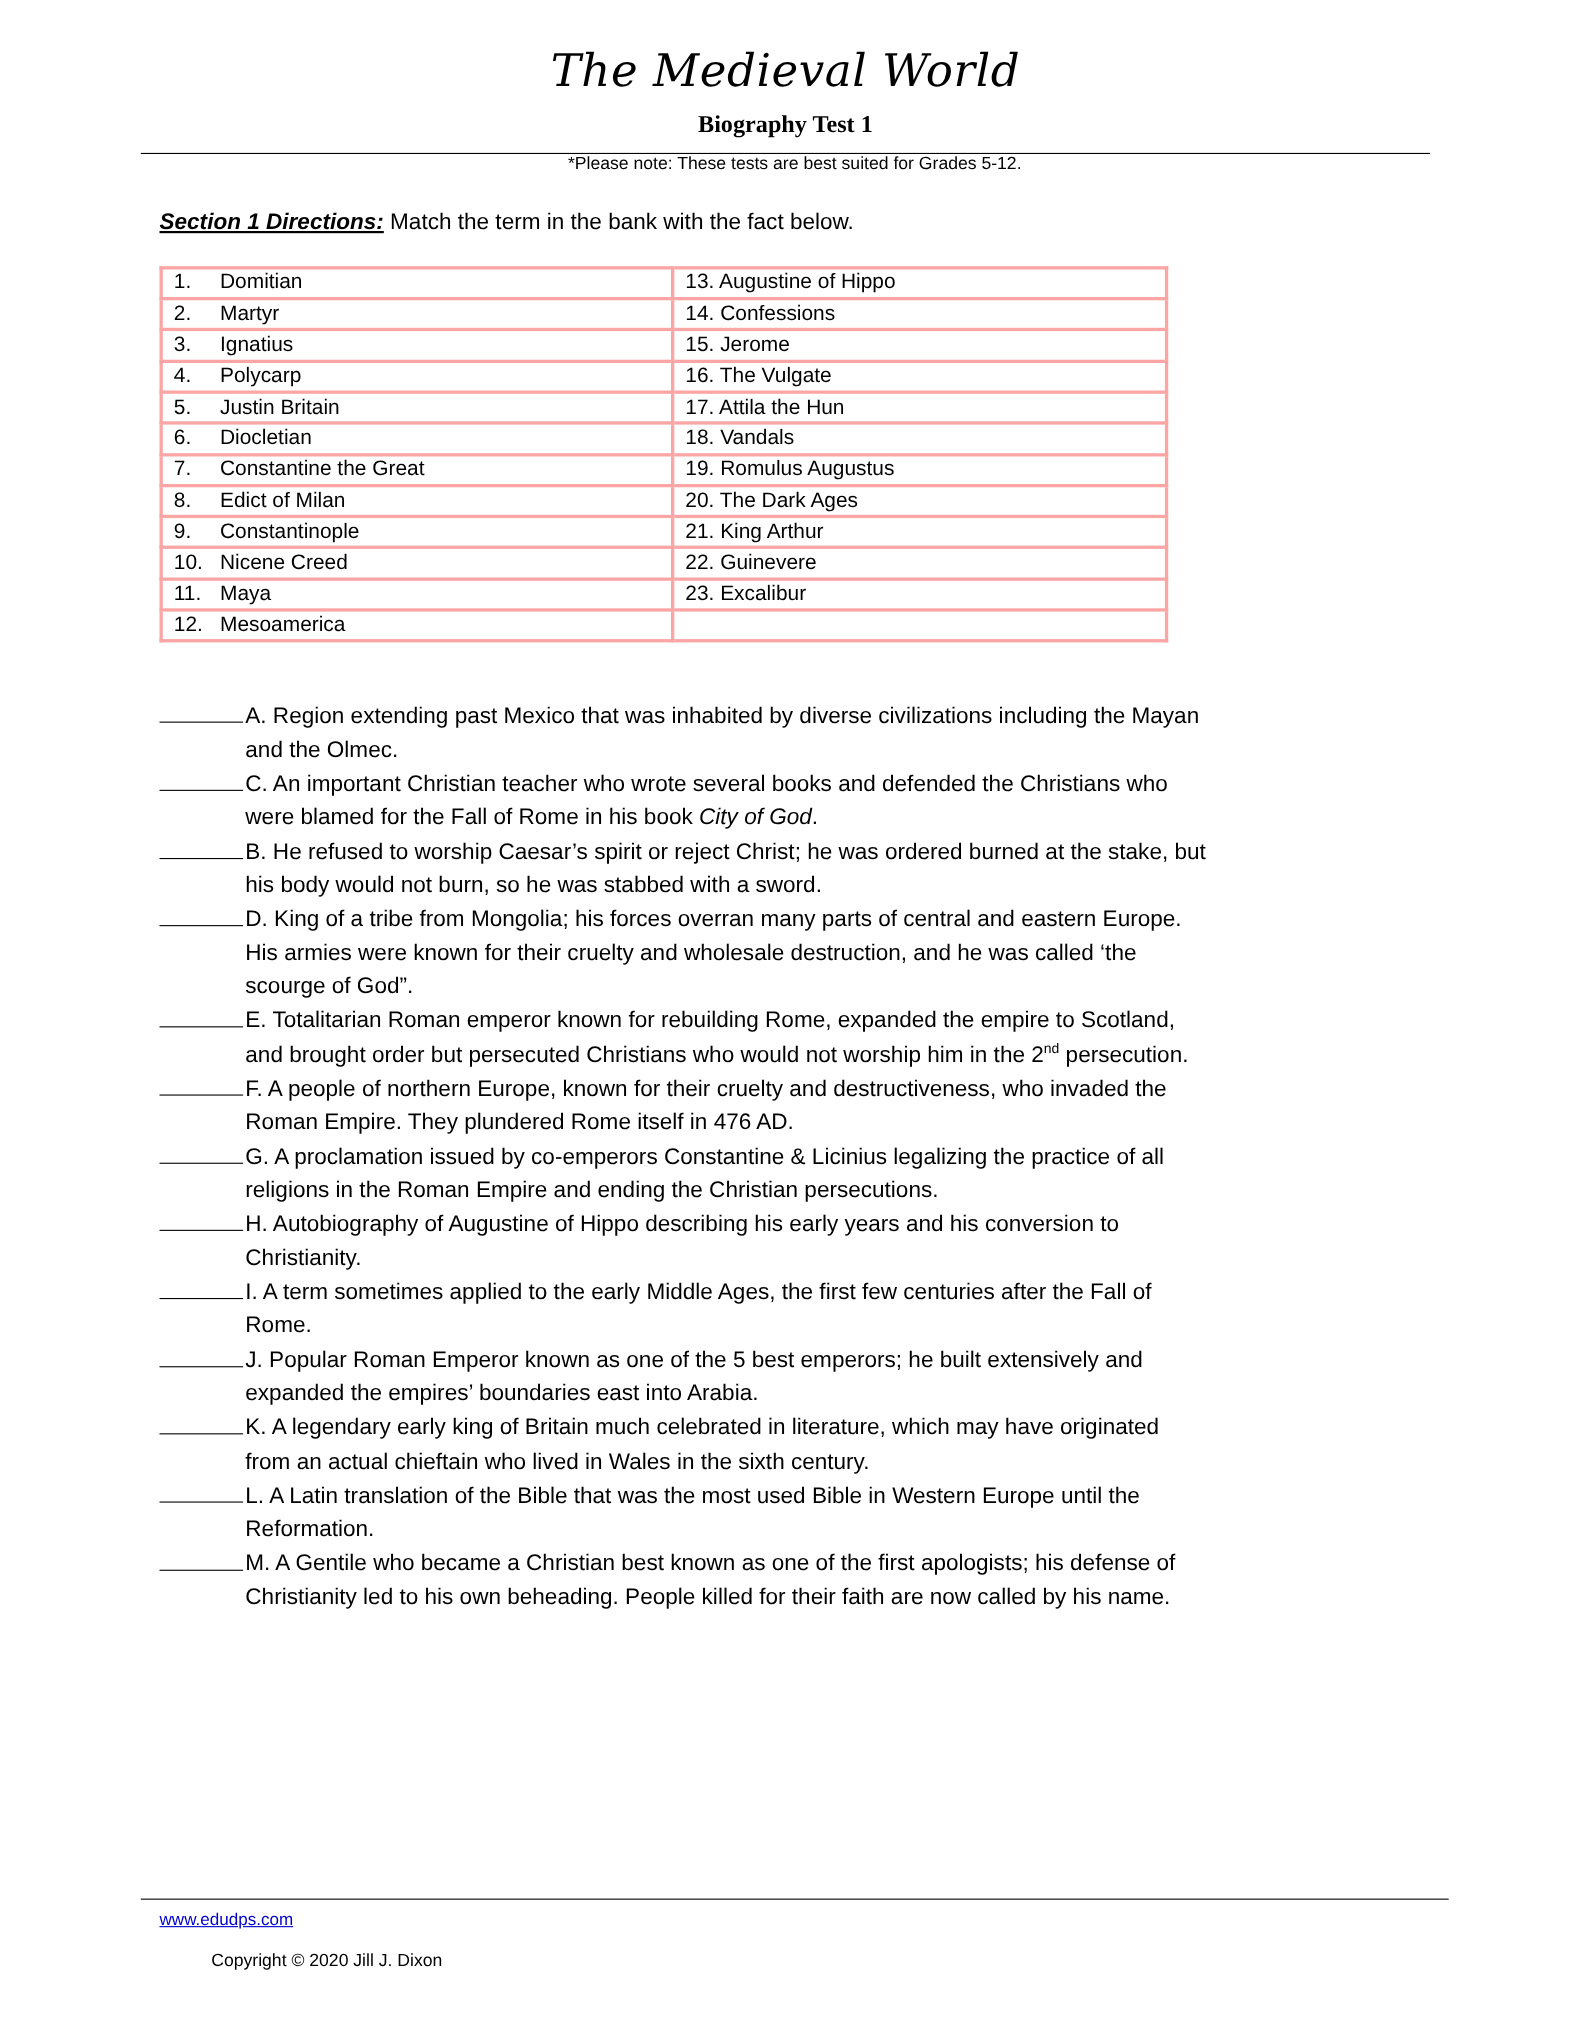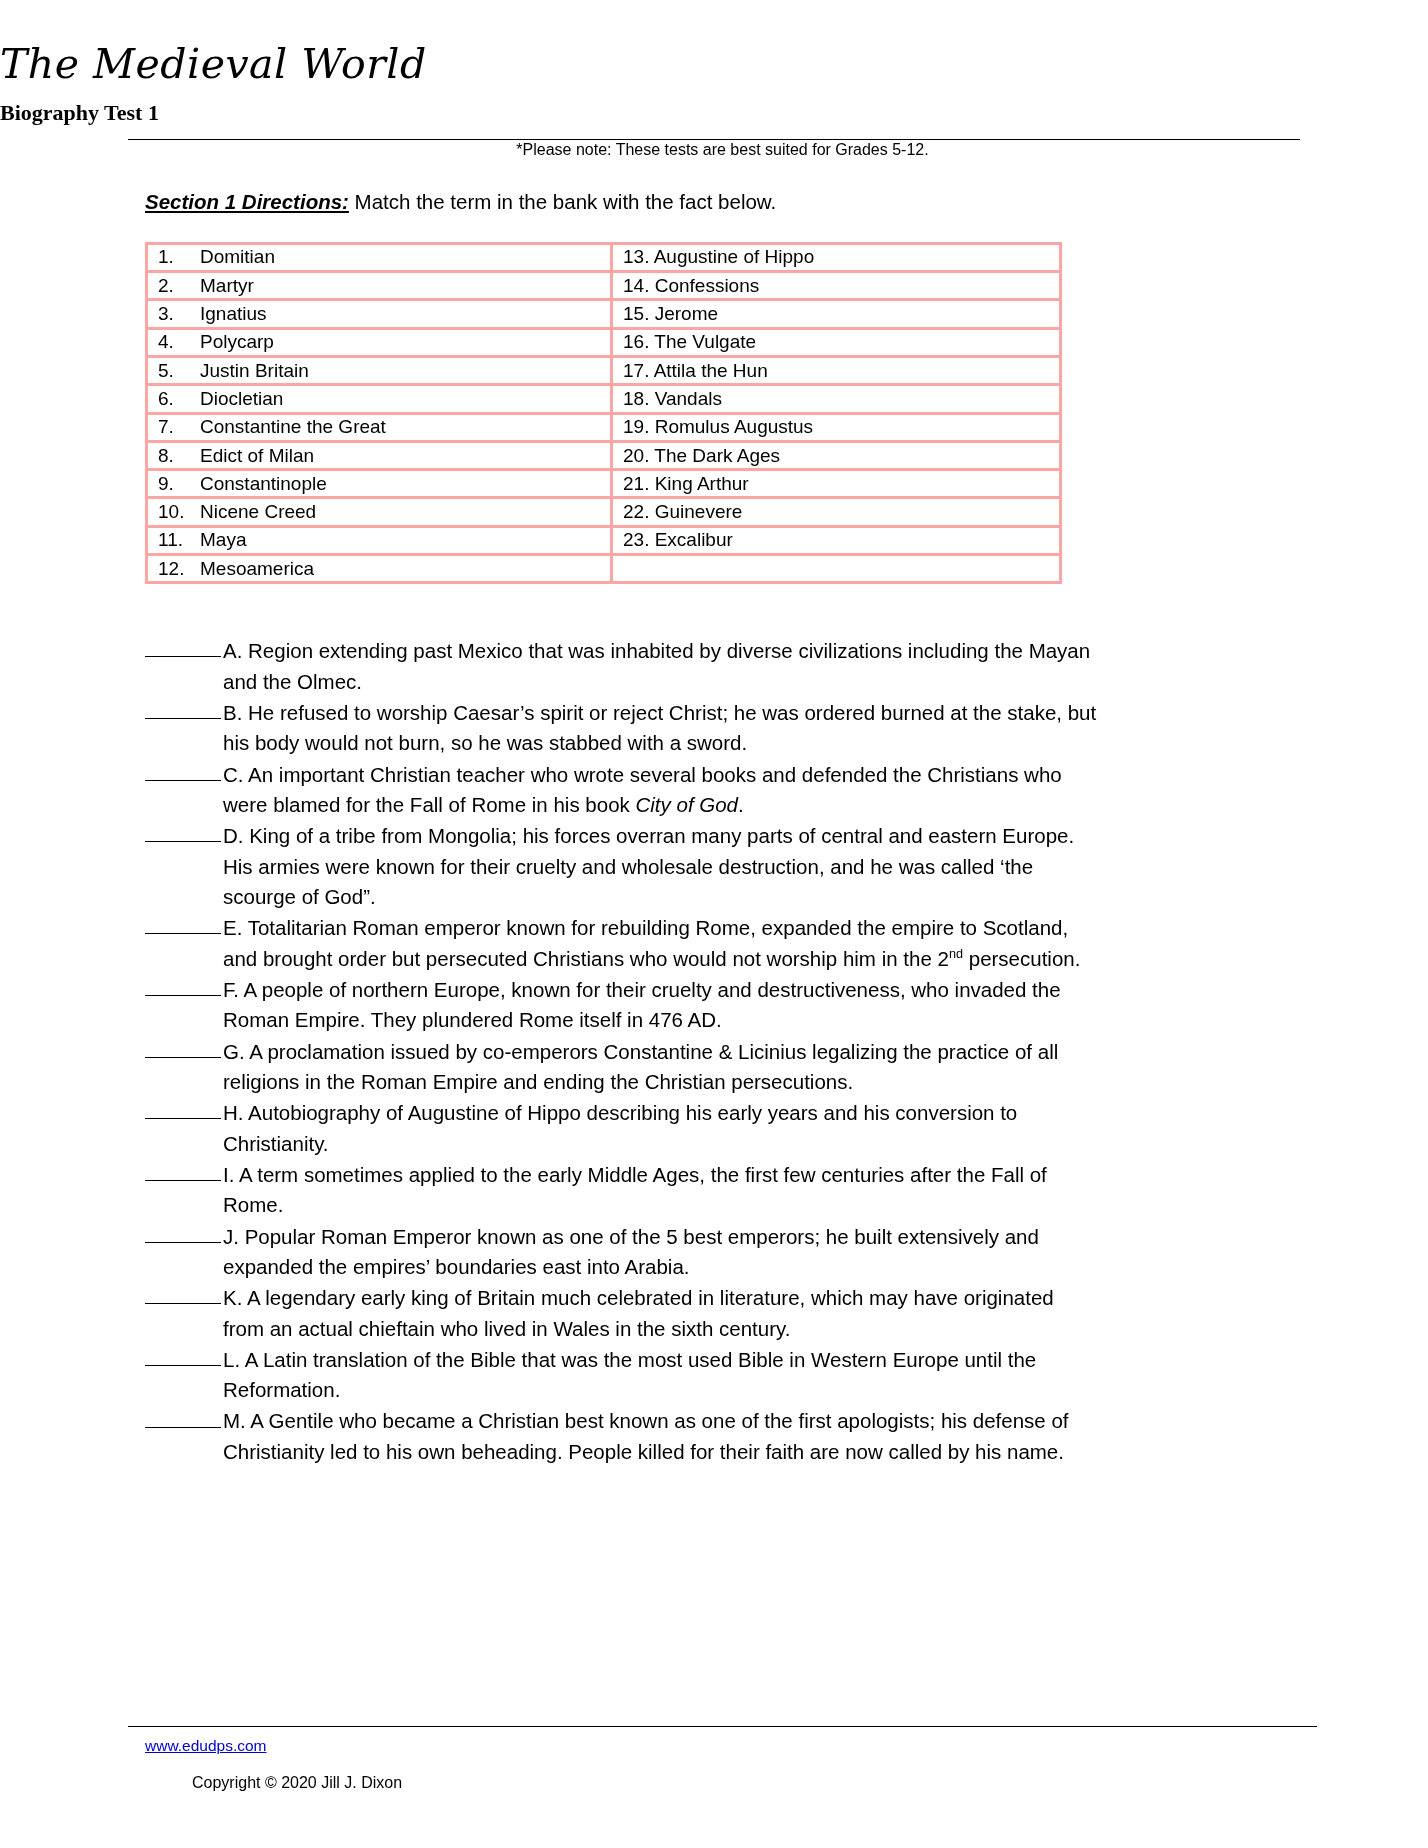--- a/index.html
+++ b/index.html
@@ -18,21 +18,21 @@
   .page {
     position: relative;
     width: 1428px;
     height: 1848px;
     box-sizing: border-box;
     padding: 0;
   }
 
   
   .header {
-    text-align: left;
+    text-align: center;
     padding-top: 42px;
   }
   .doc-title {
     font-family: "DejaVu Serif", "Liberation Serif", serif;
     font-style: italic;
     font-size: 41px;
     letter-spacing: 0.5px;
     line-height: 1.1;
     margin: 0;
     font-weight: 400;
@@ -229,28 +229,28 @@
     <div class="items">
 
       <div class="item">
         <span class="blank"></span>
         <span class="body">A. Region extending past Mexico that was inhabited by diverse civilizations including the Mayan</span>
         <span class="cont">and the Olmec.</span>
       </div>
 
       <div class="item">
         <span class="blank"></span>
+        <span class="body">C. An important Christian teacher who wrote several books and defended the Christians who</span>
+        <span class="cont"><span>were blamed for the Fall of Rome in his book </span><span class="ital">City of God</span><span>.</span></span>
+      </div>
+
+      <div class="item">
+        <span class="blank"></span>
         <span class="body">B. He refused to worship Caesar’s spirit or reject Christ; he was ordered burned at the stake, but</span>
         <span class="cont">his body would not burn, so he was stabbed with a sword.</span>
-      </div>
-
-      <div class="item">
-        <span class="blank"></span>
-        <span class="body">C. An important Christian teacher who wrote several books and defended the Christians who</span>
-        <span class="cont"><span>were blamed for the Fall of Rome in his book </span><span class="ital">City of God</span><span>.</span></span>
       </div>
 
       <div class="item">
         <span class="blank"></span>
         <span class="body">D. King of a tribe from Mongolia; his forces overran many parts of central and eastern Europe.</span>
         <span class="cont">His armies were known for their cruelty and wholesale destruction, and he was called ‘the</span>
         <span class="cont">scourge of God”.</span>
       </div>
 
       <div class="item">

